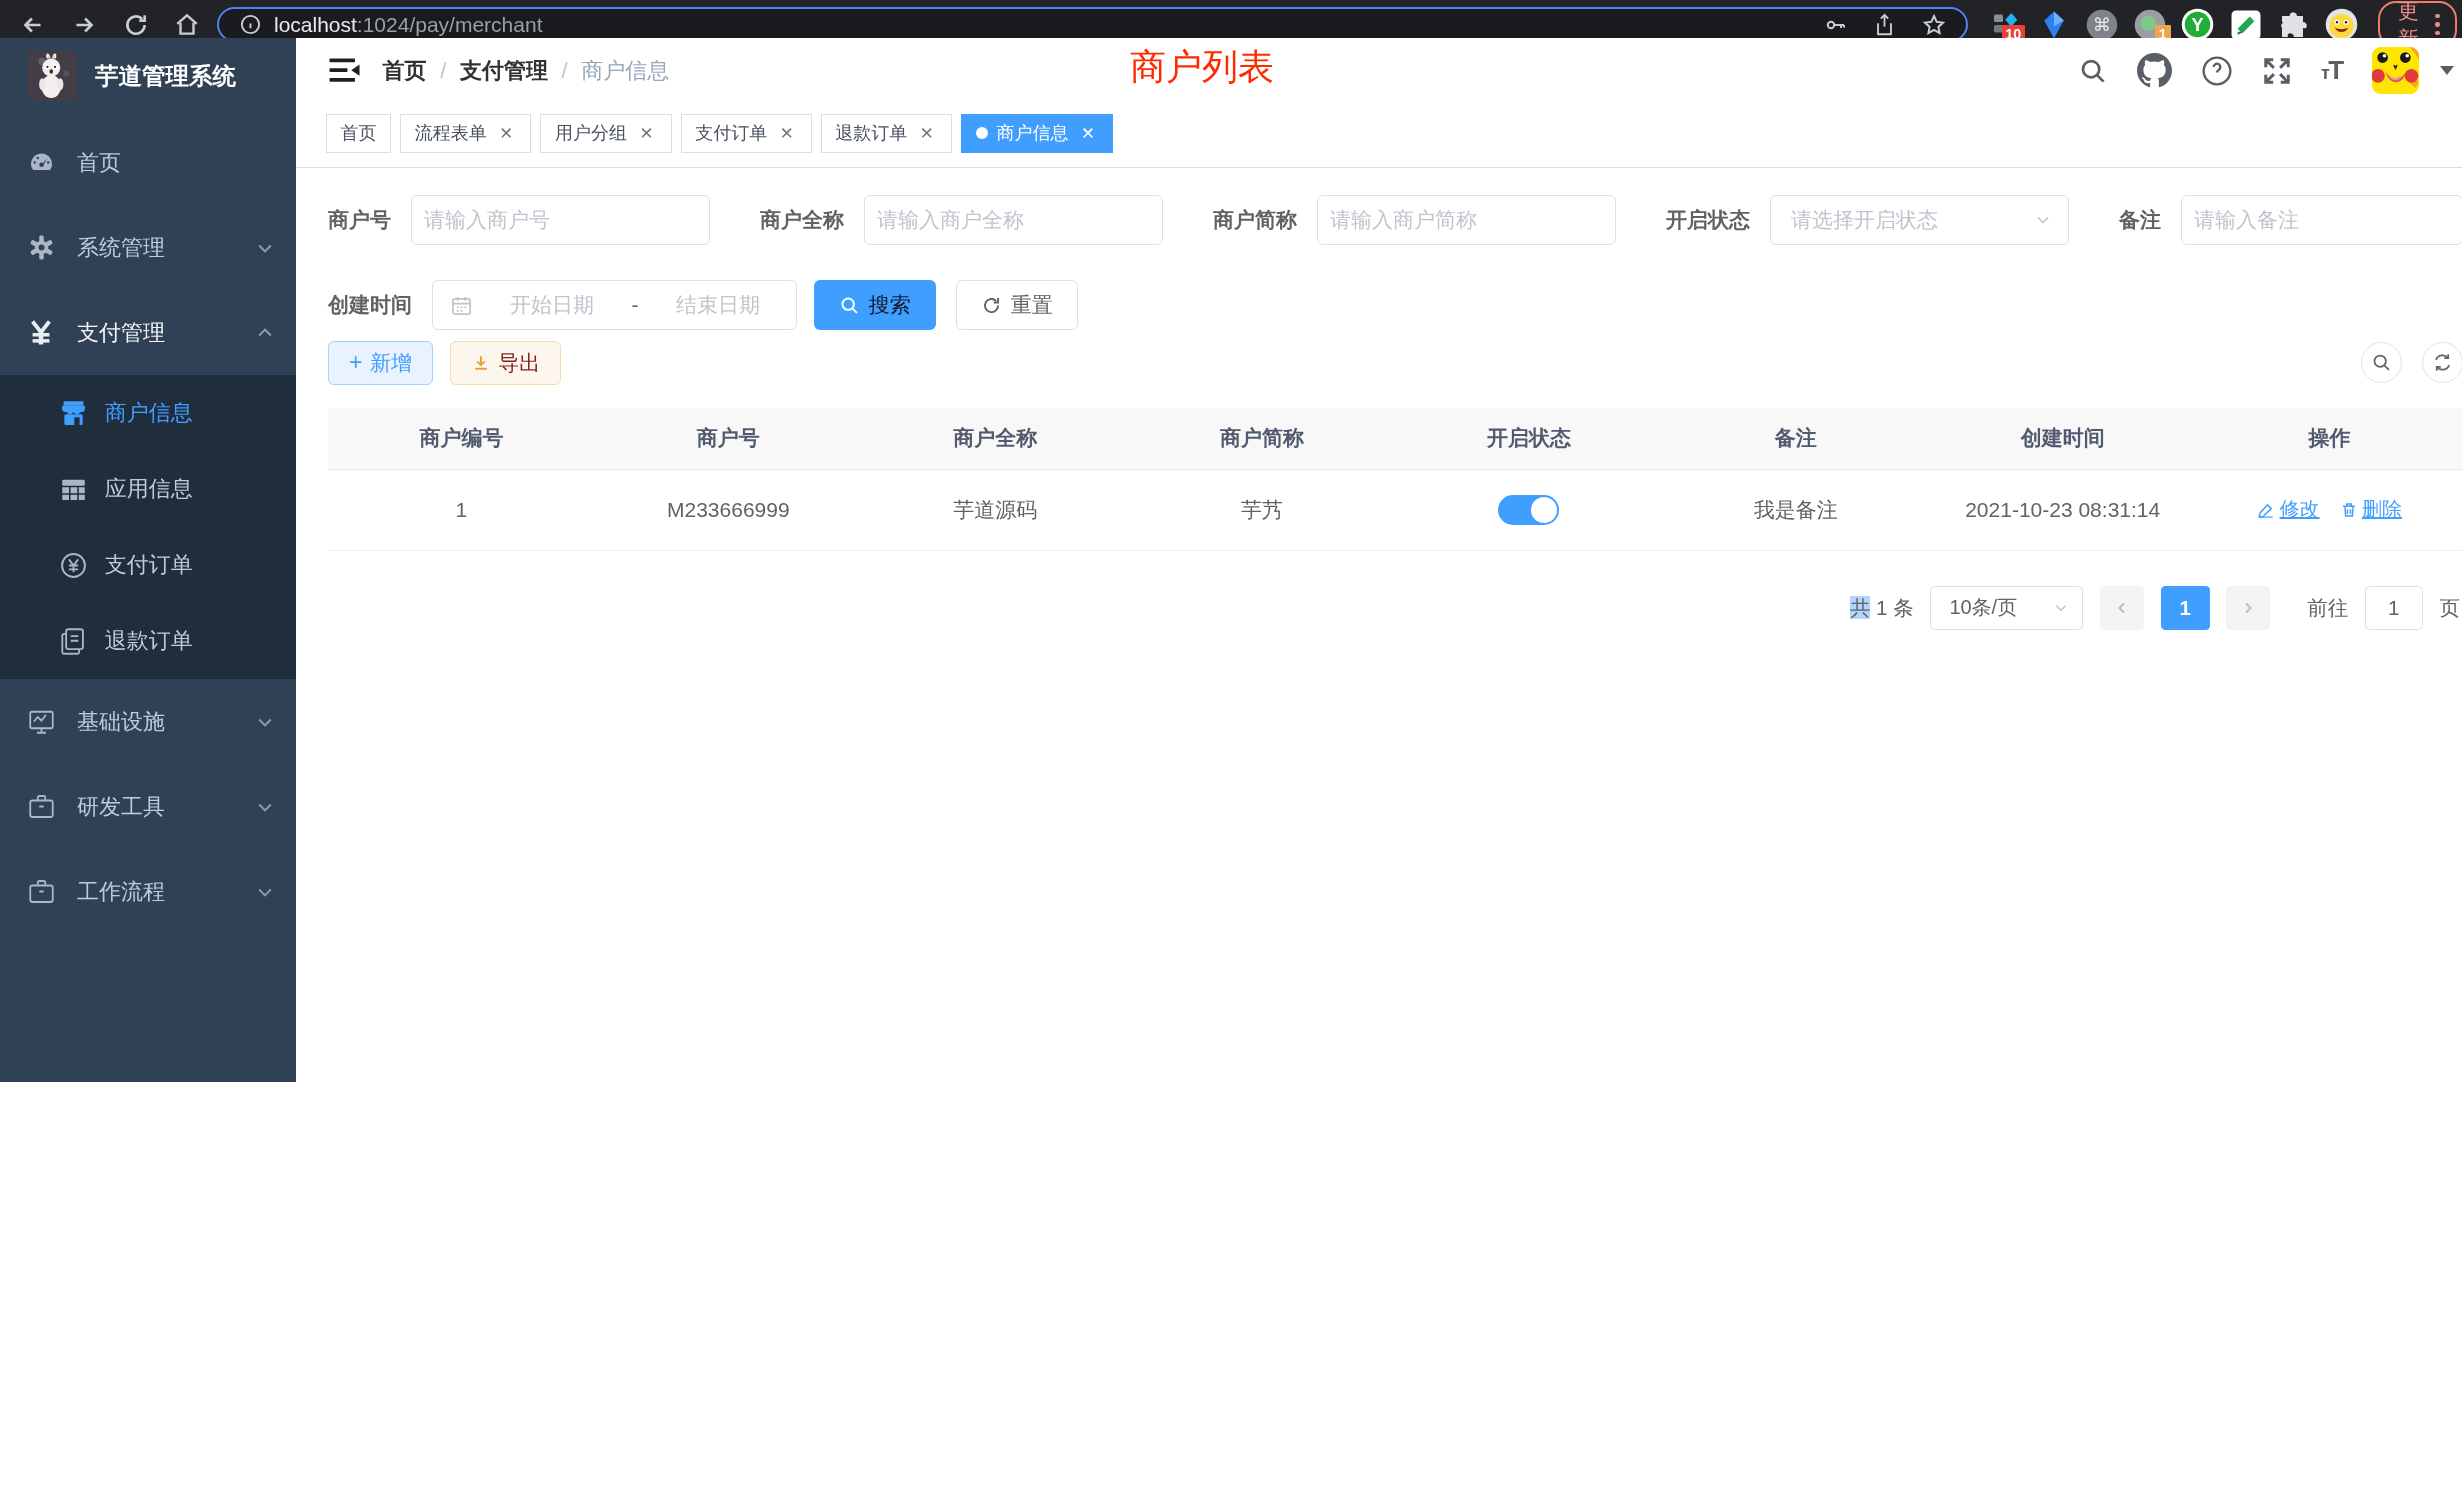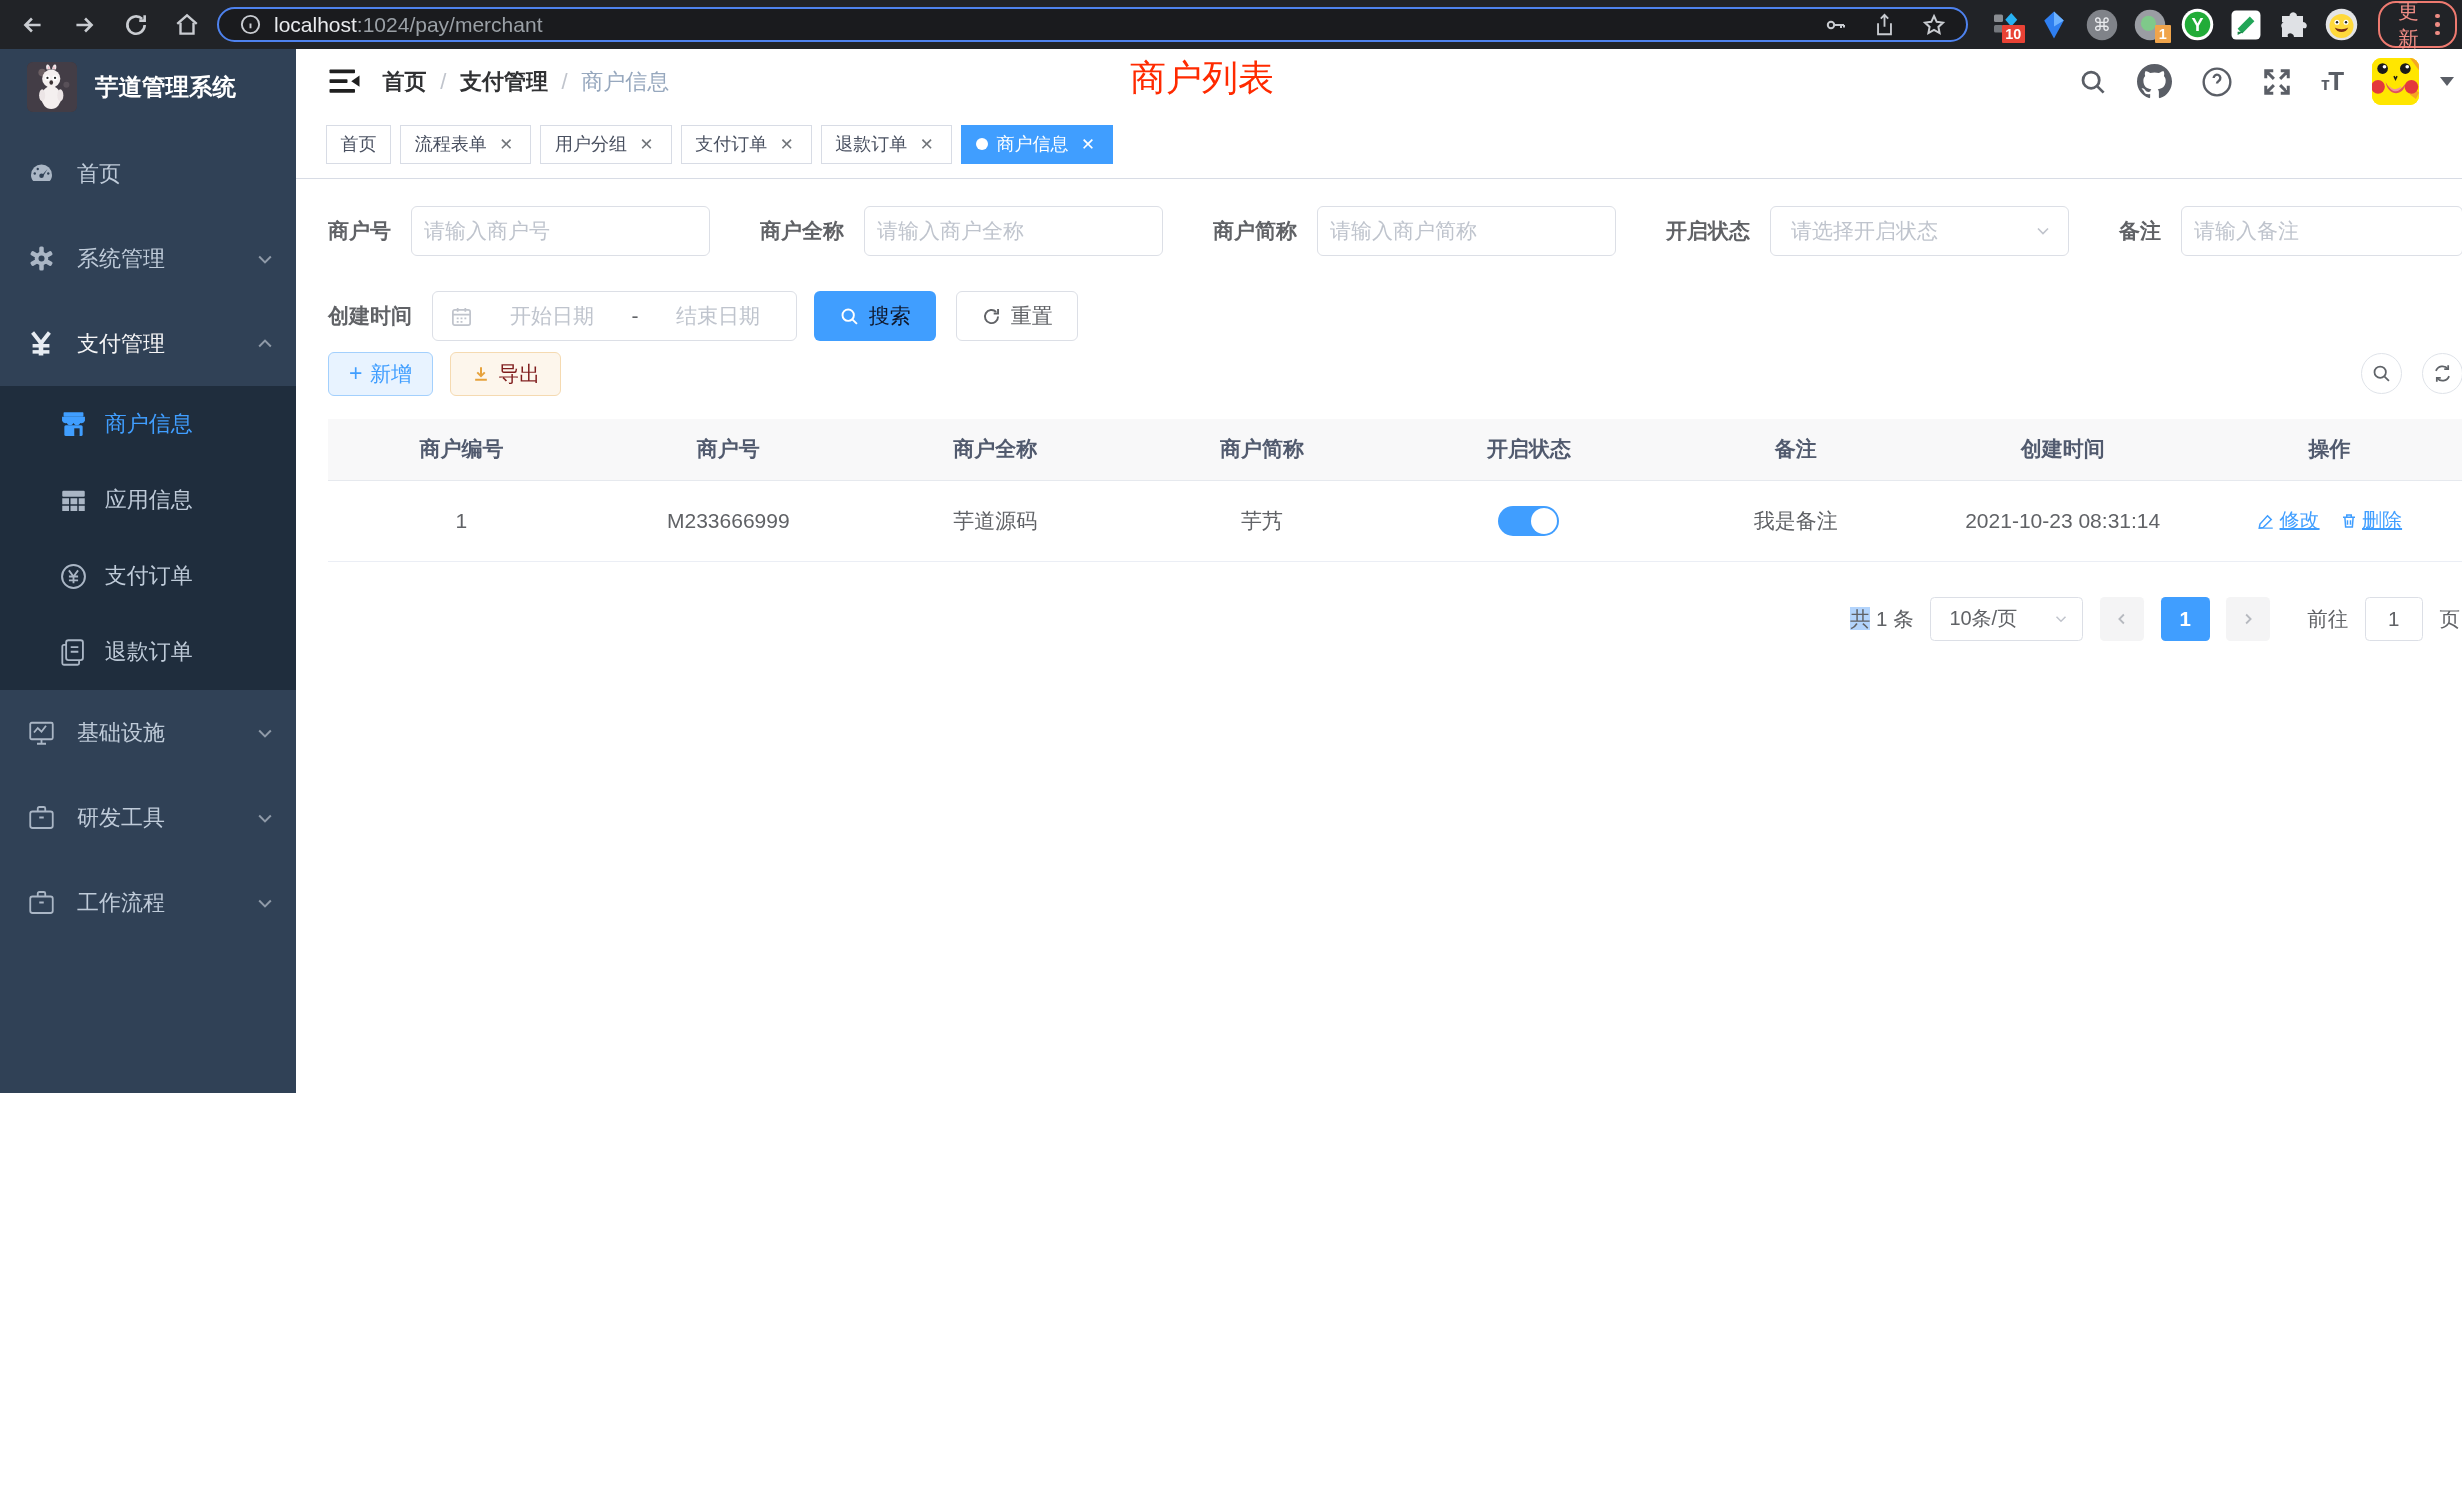--- a/index.html
+++ b/index.html
@@ -20,21 +20,21 @@
   .ext { width:33px; height:33px; position:relative; display:flex; align-items:center; justify-content:center; }
   .badge { position:absolute; font-size:14.4px; color:#fff; border-radius:1px; padding:0.8px 3.8px; font-weight:700; }
   .badge.red { background:#e94235; right:-3px; bottom:-1.5px; }
   .badge.orange { background:#f0a44b; right:-4.5px; bottom:-1.5px; color:#fff; }
   .update-pill { margin-left:12px; height:47px; border:2.3px solid #ee7a70; border-radius:18px;
     display:flex; align-items:center; gap:16.7px; padding:0 15px 0 18px; color:#ee8c84; font-size:21px; }
   .vdots { display:flex; flex-direction:column; gap:3.8px; }
   .vdots i { width:4.5px; height:4.5px; border-radius:50%; background:#ee8c84; }
 
   
-  .app { position:absolute; left:0; top:49px; width:2462px; height:1044px; display:flex;border-radius:17px; }
+  .app { position:absolute; left:0; top:38px; width:2462px; height:1044px; display:flex;border-radius:17px; }
   .sidebar { width:296px; background:#304156; height:100%; flex:0 0 auto; }
   .logo-row { height:76px; display:flex; align-items:center; padding-left:27px; gap:18px; }
   .logo-img { width:50px; height:50px; border-radius:6px; background:#3b3540; overflow:hidden; flex:0 0 auto; }
   .app-title { color:#fff; font-size:23.5px; font-weight:700; }
   .menu { margin-top:6px; }
   .m-item { height:85px; display:flex; align-items:center; padding:0 21px 0 26px; cursor:pointer;
     color:#bfcbd9; font-size:22px; }
   .m-item .ic { width:30px; display:flex; justify-content:center; margin-right:21px; flex:0 0 auto; }
   .m-item .chev { margin-left:auto; color:#8f9aa8; }
   .submenu { background:#1f2d3d; }

